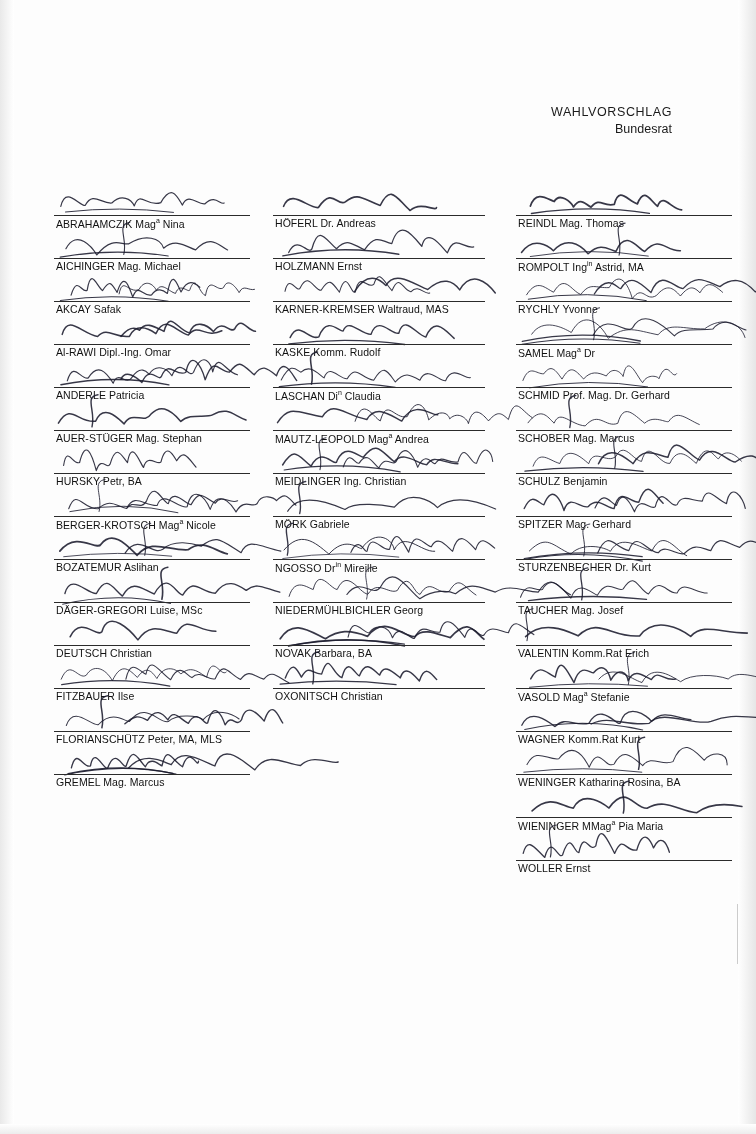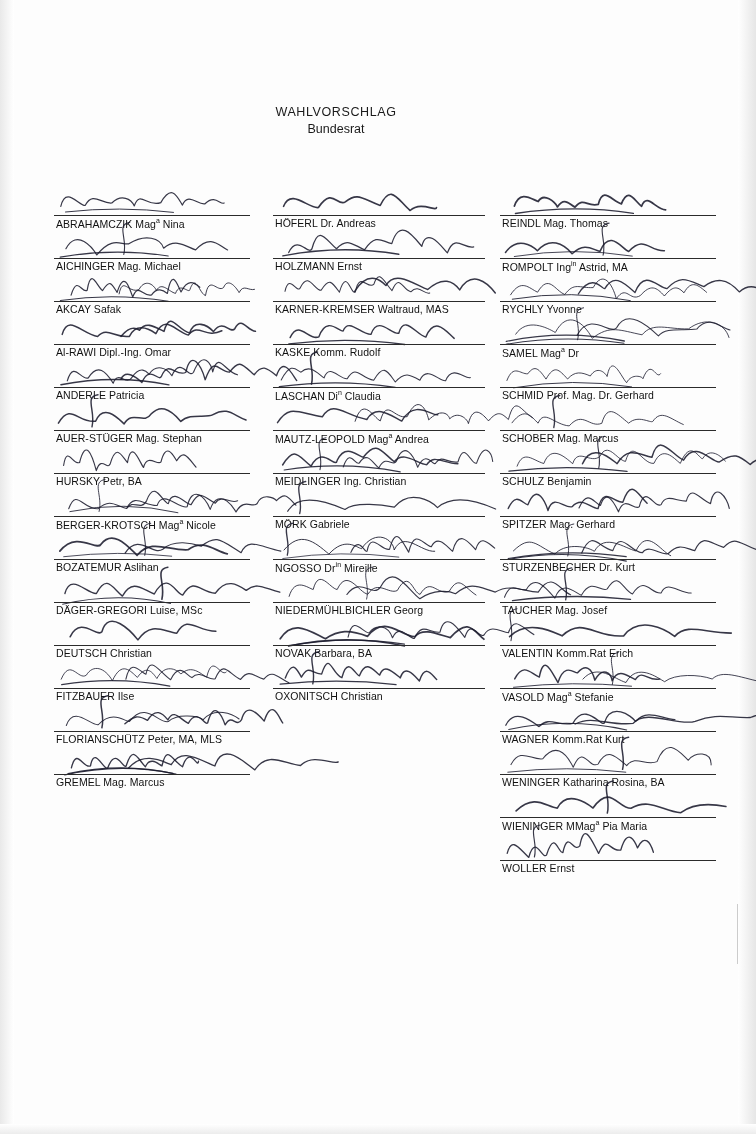--- a/index.html
+++ b/index.html
@@ -49,21 +49,21 @@
     width: 1px;
     height: 60px;
     background: #cccccc;
   }
 
   .doc-header {
     position: absolute;
     top: 104px;
     left: 0;
     width: 672px;
-    text-align: center;
+    text-align: right;
     line-height: 1.35;
   }
   .doc-header .title {
     font-size: 12.5px;
     letter-spacing: 0.6px;
   }
   .doc-header .subtitle {
     font-size: 12.5px;
   }
 
@@ -73,21 +73,21 @@
     left: 0;
     width: 756px;
     height: 740px;
   }
   .column {
     position: absolute;
     top: 0;
   }
   .col-0 { left: 54px;  width: 196px; }
   .col-1 { left: 273px; width: 212px; }
-  .col-2 { left: 500px; width: 216px; }
+  .col-2 { left: 516px; width: 216px; }
 
   .sig-row {
     position: relative;
     height: 43px;
   }
   .sig-ink {
     position: absolute;
     left: 0;
     bottom: 11px;
     width: 100%;

